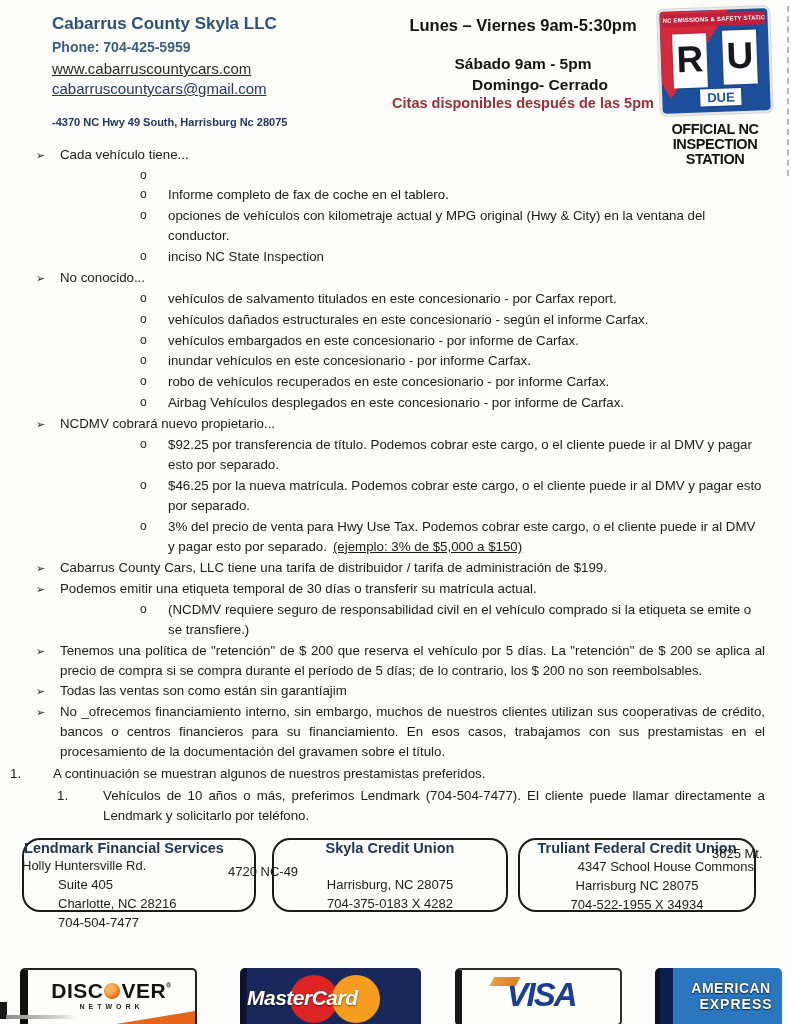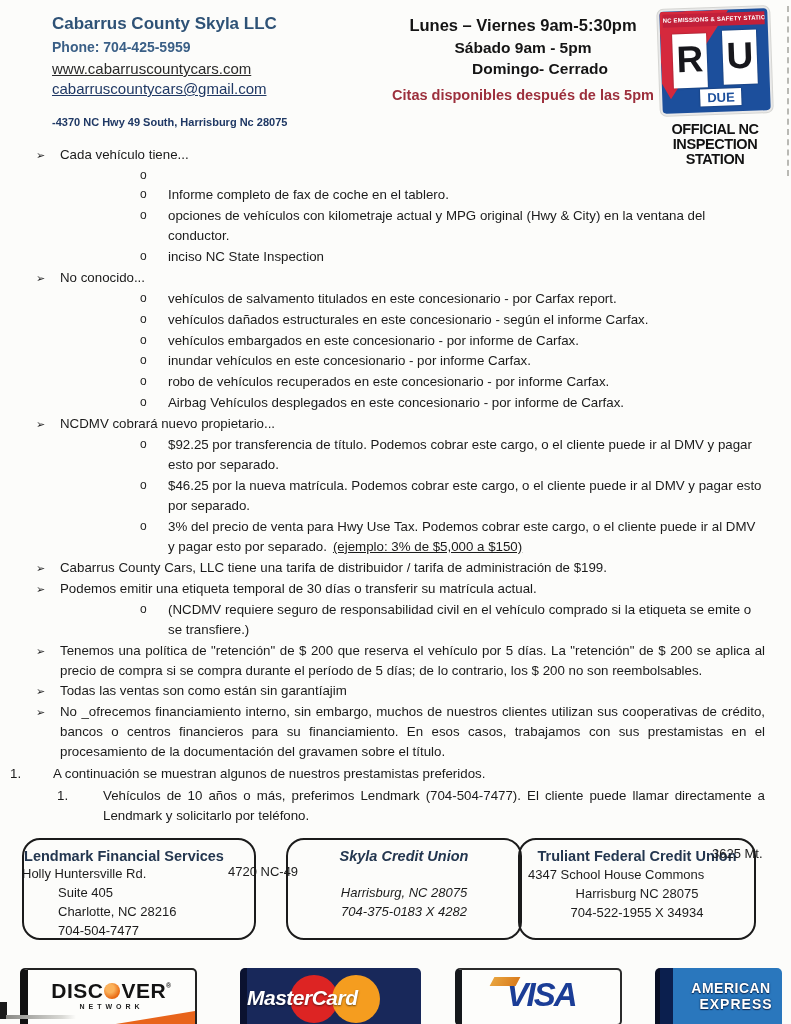--- a/index.html
+++ b/index.html
@@ -16,23 +16,23 @@
   .header { display:flex; padding:14px 0 0 52px; }
   .company { width:300px; flex:none; }
   .company-name { color:#2e5276; font-weight:bold; font-size:17px; }
   .company-phone { color:#3a5f86; font-weight:bold; font-size:14px; margin-top:5px; }
   .company-web { color:#2a2a2a; font-size:15px; text-decoration:underline; margin-top:5px; }
   .company-email { color:#1f3864; font-size:15px; text-decoration:underline; margin-top:3px; }
   .company-addr { color:#1f3864; font-size:11px; font-weight:bold; margin-top:19px; }
 
   .hours { width:330px; flex:none; text-align:center; margin-left:6px; padding-top:2px; }
   .hours-l1 { font-size:16.5px; font-weight:bold; color:#141414; }
-  .hours-l2 { font-size:15.5px; font-weight:bold; color:#141414; margin-top:4px; }
+  .hours-l2 { font-size:15.5px; font-weight:bold; color:#141414; margin-top:20px; }
   .hours-l3 { font-size:15.5px; font-weight:bold; color:#141414; margin-top:3px; padding-left:34px; }
-  .hours-l4 { font-size:14.5px; font-weight:bold; color:#9c2f3c; margin-top:9px; }
+  .hours-l4 { font-size:14.5px; font-weight:bold; color:#9c2f3c; margin-top:1px; }
 
   
   .badge-wrap { position:absolute; top:8px; right:12px; width:128px; text-align:center; }
   .badge {
     position:relative; width:112px; height:106px; margin:0 auto;
     background:#1c4f9c; border:2px solid #e9e9e9; border-radius:6px;
     transform:rotate(-2deg);
     box-shadow:0 0 0 1px #d6d6d3;
     overflow:hidden;
   }
@@ -69,32 +69,32 @@
   .just { text-align:justify; }
   .ex-underline { text-decoration:underline; margin-left:6px; }
 
   .num-row { display:flex; margin-top:2px; }
   .num-outer { flex:none; width:43px; padding-left:0; margin-left:-26px; }
   .num-inner { flex:none; width:46px; margin-left:21px; }
   .num-text { flex:1; }
 
   
   .lenders { position:relative; height:112px; margin-top:8px; font-size:13px; }
-  .lbox { position:absolute; top:4px; height:102px; border:2px solid #1b1b1b; border-radius:18px; padding-top:8px; }
+  .lbox { position:absolute; top:4px; height:74px; border:2px solid #1b1b1b; border-radius:18px; padding-top:0; }
   .lbox1 { left:22px; width:234px; }
-  .lbox2 { left:286px; width:236px;font-style:italic; }
+  .lbox2 { left:272px; width:236px; }
   .lbox3 { left:518px; width:238px; }
   .lbox-title { font-weight:bold; color:#23364f; font-size:14.5px; text-align:center; }
   .lbox1 .lbox-title { padding-right:30px; }
   .addr-line { line-height:1.45; }
   .lbox1 .addr-block { padding-left:34px; margin-top:1px; }
   .lbox1 .addr-holly { margin-left:-36px; }
   .lbox2 .addr-block { text-align:center; margin-top:20px; }
   .lbox3 .addr-block { text-align:center; margin-top:2px; }
-  .lbox3 .addr-first { text-align:left; padding-left:8px; }
+  .lbox3 .addr-first { text-align:right; padding-left:8px; }
   .stray-mid { position:absolute; left:228px; top:30px; background:transparent; z-index:3; }
   .stray-right { position:absolute; left:712px; top:12px; z-index:3; }
 
   
   .cards { position:relative; height:70px; margin-top:22px; }
   .card { position:absolute; top:0; border-radius:5px; }
 
   .card-discover { left:20px; width:177px; height:62px; background:#fdfdfb;
     border:2px solid #222; border-left:8px solid #111; overflow:hidden; text-align:center; }
   .disc-line { margin-top:9px; font-weight:900; font-size:21px; color:#131313; letter-spacing:0.5px; position:relative; z-index:2;}

